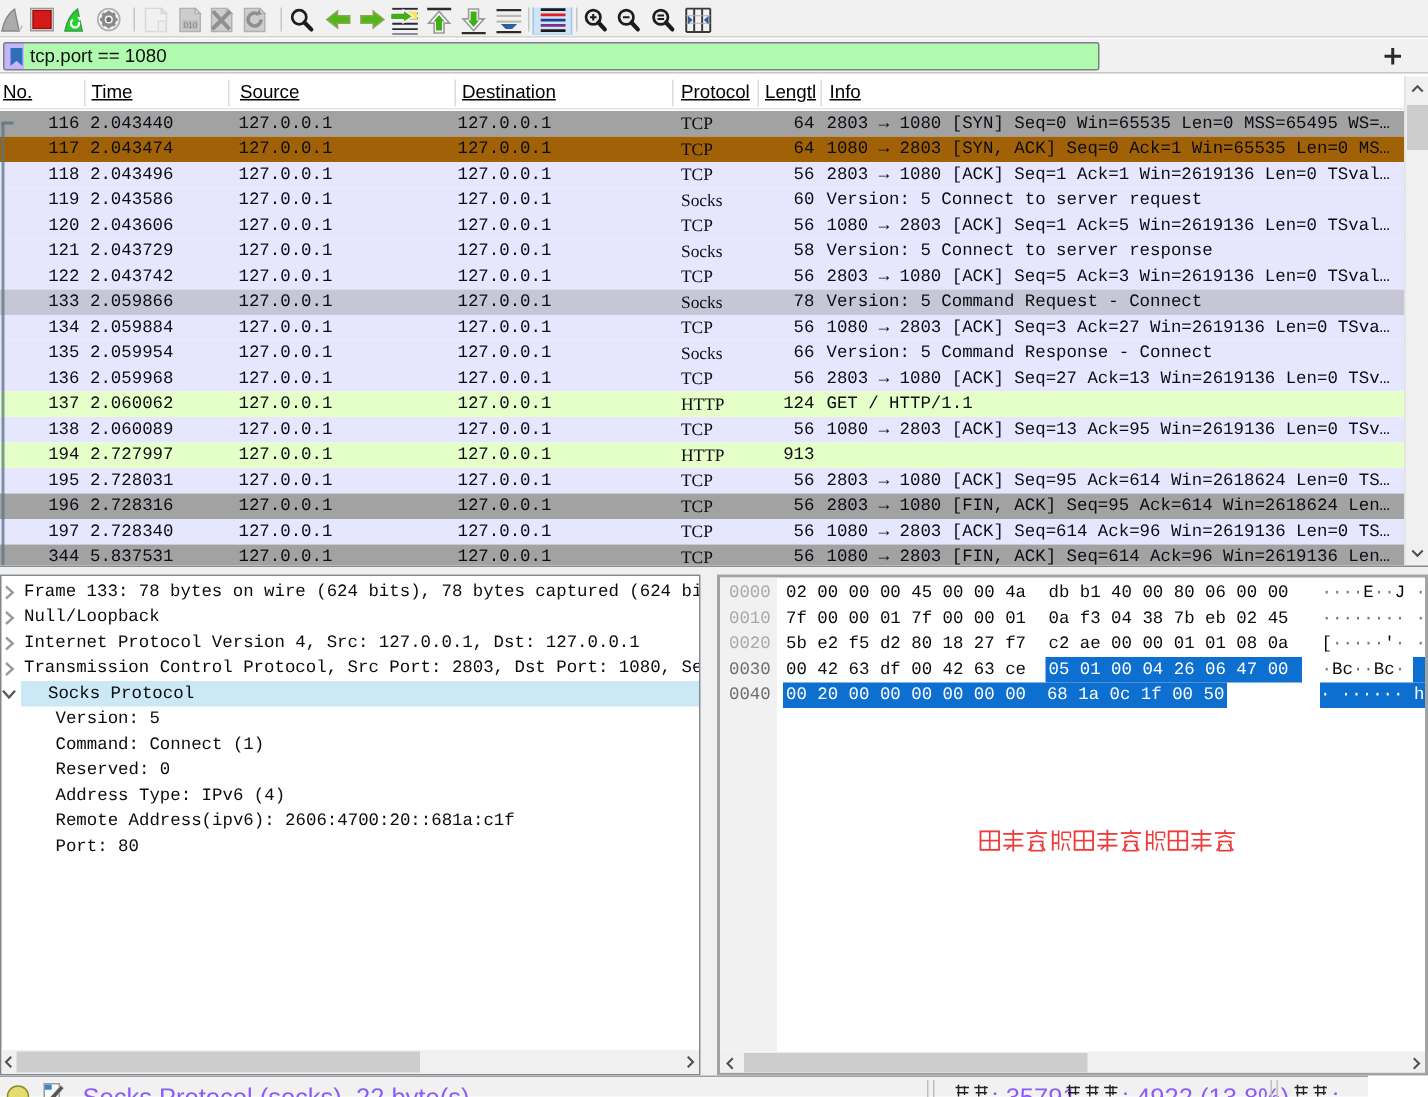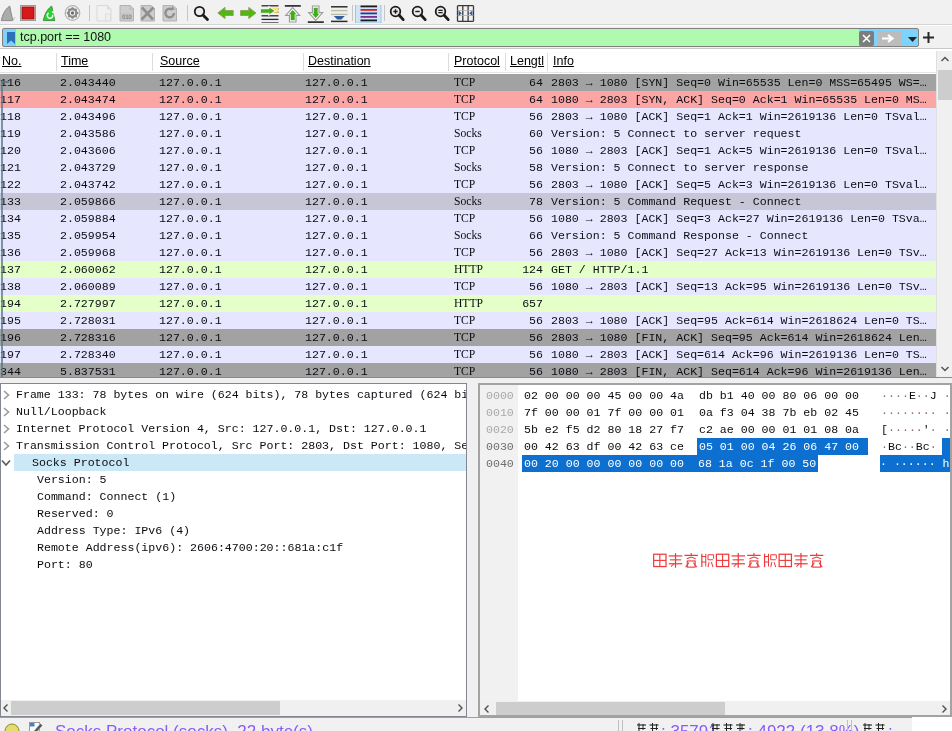--- a/index.html
+++ b/index.html
@@ -2,32 +2,32 @@
 <html><head><meta charset="utf-8"><style>
 * { margin:0; padding:0; box-sizing:border-box; }
 html,body { width:952px; height:731px; overflow:hidden; background:#fff;
   font-family:"Liberation Sans", sans-serif; }
 #app { position:absolute; left:0; top:0; width:952px; height:731px; }
 
 #toolbar { position:absolute; left:0; top:0; width:952px; height:25px; background:#f1f1f1; border-bottom:1px solid #d4d4d4; }
 .tsep { position:absolute; top:5px; width:1px; height:16px; background:#c6c6c6; }
 
 #fbar { position:absolute; left:0; top:26px; width:952px; height:23px; background:#f1f1f1; border-bottom:1px solid #c8c8c8; }
-#finput { position:absolute; left:2px; top:2px; width:917px; height:19px; border:1px solid #7f7f7f; border-radius:2px; background:#7dd3fc; overflow:hidden; }
+#finput { position:absolute; left:2px; top:2px; width:731px; height:19px; border:1px solid #7f7f7f; border-radius:2px; background:#c4b5fd; overflow:hidden; }
 #fgreen { position:absolute; left:13px; top:0; width:843px; height:18px; background:#affaaf; }
 #ftext { position:absolute; left:17px; top:1px; font-size:12.5px; color:#111; }
 
 #phead { position:absolute; left:0; top:50px; width:936px; height:23px; background:#fff; border-bottom:1px solid #e4e4e4; font-size:12.5px; color:#000; }
 .hsep { position:absolute; top:3px; width:1px; height:18px; background:#dcdcdc; }
 .hlab { position:absolute; top:4px;text-decoration:underline; }
 
 #plist { position:absolute; left:0; top:50px; width:936px; height:327px; overflow:hidden; }
 .prow { position:absolute; left:0; width:936px; overflow:hidden; font-family:"Liberation Mono", monospace; font-size:11.6px; color:#0c0c14; line-height:17px; white-space:pre; }
 .prow span { position:absolute; top:0; }
-.cno { left:0; width:53px; }
+.cno { left:0; width:53px; text-align:right; }
 .ct { left:60px; } .cs { left:159px; } .cd { left:305px; } .cp { left:454px;font-family:Liberation Serif, serif; }
 .cl { left:480px; width:63px; text-align:right; } .ci { left:551px; }
 
 #vsb { position:absolute; left:936px; top:51px; width:16px; height:326px; background:#f0f0f0; border-left:1px solid #e0e0e0; }
 
 #split1 { position:absolute; left:0; top:377px; width:952px; height:1px; background:#898989; }
 #split2 { position:absolute; left:0; top:378px; width:952px; height:5px; background:#f0f0f0; }
 
 #dpane { position:absolute; left:0; top:383px; width:467px; height:334px; background:#fff; border:1px solid #82878f; overflow:hidden; }
 #hpane { position:absolute; left:478px; top:383px; width:474px; height:334px; background:#fff; border:2px solid #a3a3a3; overflow:hidden; }
@@ -196,33 +196,33 @@
   <span class="hlab" style="left:553px">Info</span>
   <div class="hsep" style="left:56px"></div>
       <div class="hsep" style="left:152px"></div>
   <div class="hsep" style="left:303px"></div>
       <div class="hsep" style="left:448px"></div>
   <div class="hsep" style="left:505px"></div>
       <div class="hsep" style="left:547px"></div>
 </div>
 <div id="plist">
 <div class="prow" style="top:24px;height:17px;background:#a2a2a2"><span class="cno">116</span><span class="ct">2.043440</span><span class="cs">127.0.0.1</span><span class="cd">127.0.0.1</span><span class="cp">TCP</span><span class="cl">64</span><span class="ci">2803 → 1080 [SYN] Seq=0 Win=65535 Len=0 MSS=65495 WS=…</span></div>
-<div class="prow" style="top:41px;height:17px;background:#fca5a5"><span class="cno">117</span><span class="ct">2.043474</span><span class="cs">127.0.0.1</span><span class="cd">127.0.0.1</span><span class="cp">TCP</span><span class="cl">64</span><span class="ci">1080 → 2803 [SYN, ACK] Seq=0 Ack=1 Win=65535 Len=0 MS…</span></div>
+<div class="prow" style="top:41px;height:17px;background:#a16207"><span class="cno">117</span><span class="ct">2.043474</span><span class="cs">127.0.0.1</span><span class="cd">127.0.0.1</span><span class="cp">TCP</span><span class="cl">64</span><span class="ci">1080 → 2803 [SYN, ACK] Seq=0 Ack=1 Win=65535 Len=0 MS…</span></div>
 <div class="prow" style="top:58px;height:17px;background:#e7e6ff"><span class="cno">118</span><span class="ct">2.043496</span><span class="cs">127.0.0.1</span><span class="cd">127.0.0.1</span><span class="cp">TCP</span><span class="cl">56</span><span class="ci">2803 → 1080 [ACK] Seq=1 Ack=1 Win=2619136 Len=0 TSval…</span></div>
 <div class="prow" style="top:75px;height:17px;background:#e7e6ff"><span class="cno">119</span><span class="ct">2.043586</span><span class="cs">127.0.0.1</span><span class="cd">127.0.0.1</span><span class="cp">Socks</span><span class="cl">60</span><span class="ci">Version: 5 Connect to server request</span></div>
 <div class="prow" style="top:92px;height:17px;background:#e7e6ff"><span class="cno">120</span><span class="ct">2.043606</span><span class="cs">127.0.0.1</span><span class="cd">127.0.0.1</span><span class="cp">TCP</span><span class="cl">56</span><span class="ci">1080 → 2803 [ACK] Seq=1 Ack=5 Win=2619136 Len=0 TSval…</span></div>
 <div class="prow" style="top:109px;height:17px;background:#e7e6ff"><span class="cno">121</span><span class="ct">2.043729</span><span class="cs">127.0.0.1</span><span class="cd">127.0.0.1</span><span class="cp">Socks</span><span class="cl">58</span><span class="ci">Version: 5 Connect to server response</span></div>
 <div class="prow" style="top:126px;height:17px;background:#e7e6ff"><span class="cno">122</span><span class="ct">2.043742</span><span class="cs">127.0.0.1</span><span class="cd">127.0.0.1</span><span class="cp">TCP</span><span class="cl">56</span><span class="ci">2803 → 1080 [ACK] Seq=5 Ack=3 Win=2619136 Len=0 TSval…</span></div>
 <div class="prow" style="top:143px;height:17px;background:#c6c6d6"><span class="cno">133</span><span class="ct">2.059866</span><span class="cs">127.0.0.1</span><span class="cd">127.0.0.1</span><span class="cp">Socks</span><span class="cl">78</span><span class="ci">Version: 5 Command Request - Connect</span></div>
 <div class="prow" style="top:160px;height:17px;background:#e7e6ff"><span class="cno">134</span><span class="ct">2.059884</span><span class="cs">127.0.0.1</span><span class="cd">127.0.0.1</span><span class="cp">TCP</span><span class="cl">56</span><span class="ci">1080 → 2803 [ACK] Seq=3 Ack=27 Win=2619136 Len=0 TSva…</span></div>
 <div class="prow" style="top:177px;height:17px;background:#e7e6ff"><span class="cno">135</span><span class="ct">2.059954</span><span class="cs">127.0.0.1</span><span class="cd">127.0.0.1</span><span class="cp">Socks</span><span class="cl">66</span><span class="ci">Version: 5 Command Response - Connect</span></div>
 <div class="prow" style="top:194px;height:17px;background:#e7e6ff"><span class="cno">136</span><span class="ct">2.059968</span><span class="cs">127.0.0.1</span><span class="cd">127.0.0.1</span><span class="cp">TCP</span><span class="cl">56</span><span class="ci">2803 → 1080 [ACK] Seq=27 Ack=13 Win=2619136 Len=0 TSv…</span></div>
 <div class="prow" style="top:211px;height:17px;background:#e4ffc7"><span class="cno">137</span><span class="ct">2.060062</span><span class="cs">127.0.0.1</span><span class="cd">127.0.0.1</span><span class="cp">HTTP</span><span class="cl">124</span><span class="ci">GET / HTTP/1.1</span></div>
 <div class="prow" style="top:228px;height:17px;background:#e7e6ff"><span class="cno">138</span><span class="ct">2.060089</span><span class="cs">127.0.0.1</span><span class="cd">127.0.0.1</span><span class="cp">TCP</span><span class="cl">56</span><span class="ci">1080 → 2803 [ACK] Seq=13 Ack=95 Win=2619136 Len=0 TSv…</span></div>
-<div class="prow" style="top:245px;height:17px;background:#e4ffc7"><span class="cno">194</span><span class="ct">2.727997</span><span class="cs">127.0.0.1</span><span class="cd">127.0.0.1</span><span class="cp">HTTP</span><span class="cl">657</span></div>
+<div class="prow" style="top:245px;height:17px;background:#e4ffc7"><span class="cno">194</span><span class="ct">2.727997</span><span class="cs">127.0.0.1</span><span class="cd">127.0.0.1</span><span class="cp">HTTP</span><span class="cl">913</span></div>
 <div class="prow" style="top:262px;height:17px;background:#e7e6ff"><span class="cno">195</span><span class="ct">2.728031</span><span class="cs">127.0.0.1</span><span class="cd">127.0.0.1</span><span class="cp">TCP</span><span class="cl">56</span><span class="ci">2803 → 1080 [ACK] Seq=95 Ack=614 Win=2618624 Len=0 TS…</span></div>
 <div class="prow" style="top:279px;height:17px;background:#a2a2a2"><span class="cno">196</span><span class="ct">2.728316</span><span class="cs">127.0.0.1</span><span class="cd">127.0.0.1</span><span class="cp">TCP</span><span class="cl">56</span><span class="ci">2803 → 1080 [FIN, ACK] Seq=95 Ack=614 Win=2618624 Len…</span></div>
 <div class="prow" style="top:296px;height:17px;background:#e7e6ff"><span class="cno">197</span><span class="ct">2.728340</span><span class="cs">127.0.0.1</span><span class="cd">127.0.0.1</span><span class="cp">TCP</span><span class="cl">56</span><span class="ci">1080 → 2803 [ACK] Seq=614 Ack=96 Win=2619136 Len=0 TS…</span></div>
 <div class="prow" style="top:313px;height:14px;background:#a2a2a2"><span class="cno">344</span><span class="ct">5.837531</span><span class="cs">127.0.0.1</span><span class="cd">127.0.0.1</span><span class="cp">TCP</span><span class="cl">56</span><span class="ci">1080 → 2803 [FIN, ACK] Seq=614 Ack=96 Win=2619136 Len…</span></div>
 <div style="position:absolute;left:1px;top:32px;width:2px;height:295px;background:rgba(88,118,134,0.75)"></div>
 <div style="position:absolute;left:1px;top:31px;width:8px;height:1.5px;background:rgba(88,118,134,0.85)"></div>
 </div>
 <div id="vsb">
   <svg style="position:absolute;left:0;top:0" width="16" height="17">
         <path d="M4.5 10 L8 6.5 L11.5 10" fill="none" stroke="#505050" stroke-width="1.4"></path>

